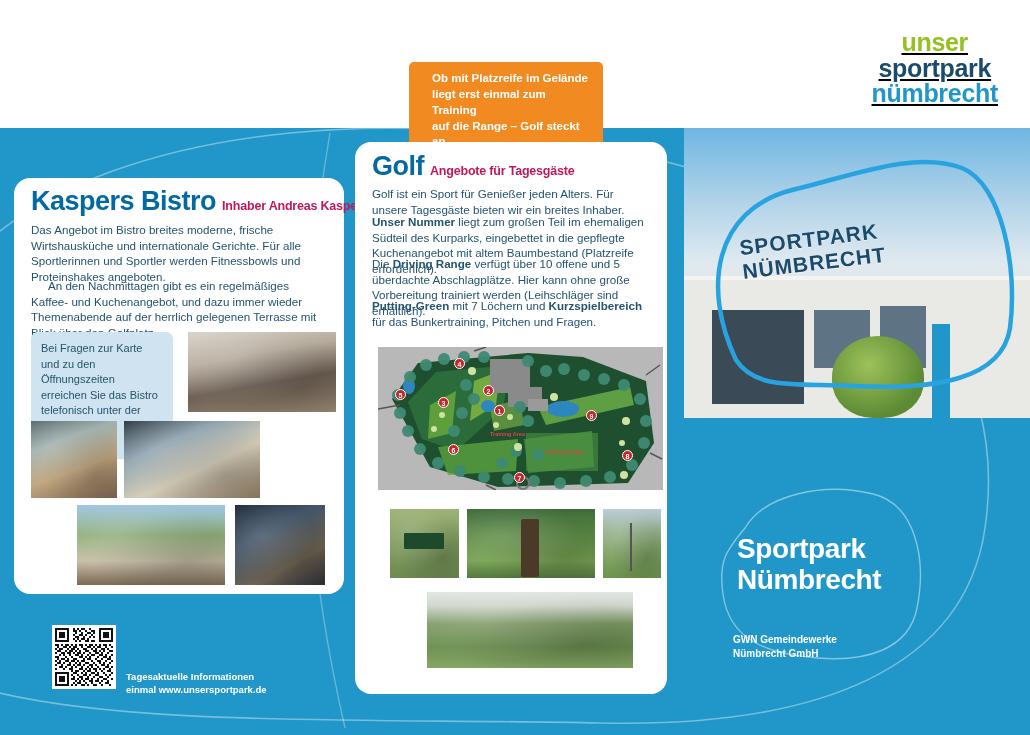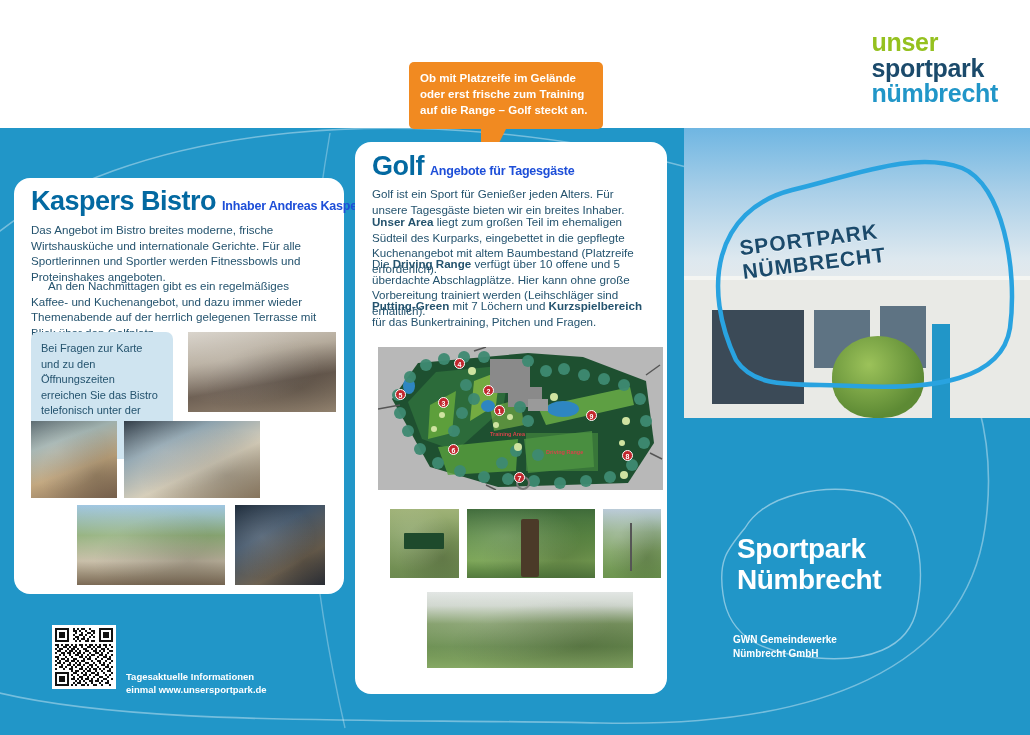--- a/index.html
+++ b/index.html
@@ -12,29 +12,29 @@
   .page{position:absolute;inset:0;background:#fff;}
 
   
   .bluepanel{
     position:absolute;left:0;top:128px;width:1030px;height:607px;
     background:#2196c8;
   }
   .bluepanel .curve{position:absolute;inset:0;}
 
   
-  .logo{position:absolute;right:32px;top:30px;text-align:left;line-height:1.02;}
+  .logo{position:absolute;right:32px;top:30px;text-align:center;line-height:1.02;text-decoration:underline;}
   .logo .l1{color:#95c11f;font-size:25px;font-weight:bold;letter-spacing:-0.3px;}
   .logo .l2{color:#1b4a6b;font-size:25px;font-weight:bold;letter-spacing:-0.3px;}
   .logo .l3{color:#2196c8;font-size:25px;font-weight:bold;letter-spacing:-0.3px;}
 
   
   .bubble{
     position:absolute;left:409px;top:62px;width:194px;
-    background:#f18a21;border-radius:5px;padding:9px 11px 10px 11px;
+    background:#f18a21;border-radius:5px;padding:9px 11px 10px 23px;
     box-sizing:border-box;
   }
   .bubble p{
     margin:0;color:#fff;font-size:11.5px;font-weight:bold;line-height:1.38;
   }
   .bubble .tail{
     position:absolute;left:72px;bottom:-22px;width:0;height:0;
     border-left:14px solid #f18a21;
     border-right:11px solid transparent;
     border-top:22px solid #f18a21;
@@ -51,21 +51,21 @@
   }
   .card-bistro{left:14px;top:178px;width:330px;height:416px;}
   .card-golf{left:355px;top:142px;width:312px;height:552px;}
 
   
   .head{white-space:nowrap;}
   .head .main{
     color:#0369a1;font-size:27px;font-weight:bold;letter-spacing:-0.5px;
   }
   .head .sub{
-    color:#1d4ed8;font-size:12.5px;font-weight:bold;margin-left:6px;
+    color:#be185d;font-size:12.5px;font-weight:bold;margin-left:6px;
     letter-spacing:-0.2px;
   }
   .body-txt{
     color:#24536e;font-size:11.6px;line-height:1.34;margin:0;
   }
   .body-txt b{font-weight:bold;}
   .indent{text-indent:17px;}
 
   
   .infobox{
@@ -182,21 +182,21 @@
   </div>
 
   <div class="logo">
     <div class="l1">unser</div>
     <div class="l2">sportpark</div>
     <div class="l3">nümbrecht</div>
   </div>
 
   <div class="bubble">
     <p>Ob mit Platzreife im Gelände</p>
-    <p>oder erst frische zum Training</p>
+    <p>liegt erst einmal zum Training</p>
     <p>auf die Range – Golf steckt an.</p>
     <div class="tail"></div>
   </div>
 
   <div class="card card-bistro">
     <div class="head" style="position:absolute;left:17px;top:8px;">
       <span class="main">Kaspers Bistro</span><span class="sub">Inhaber Andreas Kasper</span>
     </div>
 
     <p class="body-txt" style="position:absolute;left:17px;top:44px;width:298px;">Das Angebot im Bistro breites moderne, frische Wirtshausküche und internationale Gerichte. Für alle Sportlerinnen und Sportler werden Fitnessbowls und Proteinshakes angeboten.</p>
@@ -214,21 +214,21 @@
   <div class="photo ph-bistro5"></div>
 
   <div class="card card-golf">
     <div class="head" style="position:absolute;left:17px;top:9px;">
       <span class="main">Golf</span><span class="sub">Angebote für Tagesgäste</span>
     </div>
 
     <p class="body-txt" style="position:absolute;left:17px;top:44px;width:278px;">Golf ist ein Sport für Genießer jeden Alters. Für unsere Tagesgäste bieten wir ein breites Inhaber.</p>
 
     <p class="body-txt" style="position:absolute;left:17px;top:72px;width:278px;">
-      <b>Unser Area</b><span> liegt zum großen Teil im ehemaligen Südteil des Kurparks, eingebettet in die gepflegte Kuchenangebot mit altem Baumbestand (Platzreife erforderlich).</span>
+      <b>Unser Nummer</b><span> liegt zum großen Teil im ehemaligen Südteil des Kurparks, eingebettet in die gepflegte Kuchenangebot mit altem Baumbestand (Platzreife erforderlich).</span>
     </p>
 
     <p class="body-txt" style="position:absolute;left:17px;top:114px;width:278px;">
       <span>Die </span><b>Driving Range</b><span> verfügt über 10 offene und 5 überdachte Abschlagplätze. Hier kann ohne große Vorbereitung trainiert werden (Leihschläger sind erhältlich).</span>
     </p>
 
     <p class="body-txt" style="position:absolute;left:17px;top:156px;width:278px;">
       <b>Putting-Green</b><span> mit 7 Löchern und </span><b>Kurzspielbereich</b><span> für das Bunkertraining, Pitchen und Fragen.</span>
     </p>
   </div>

